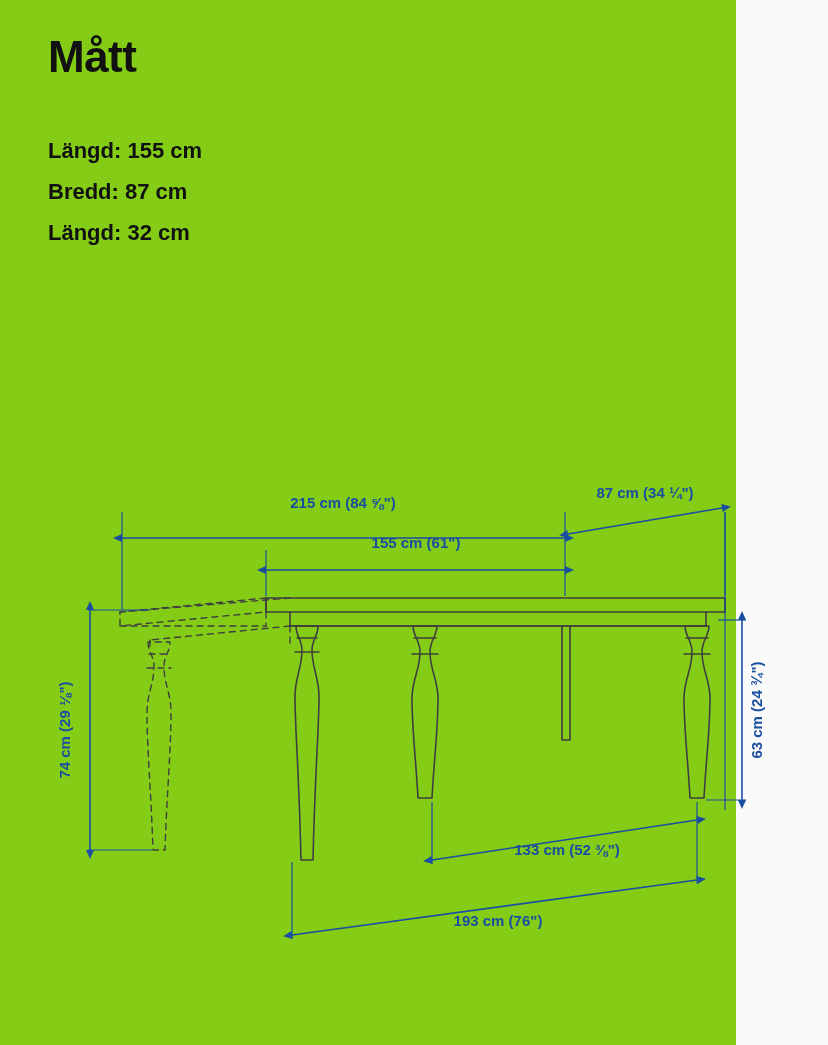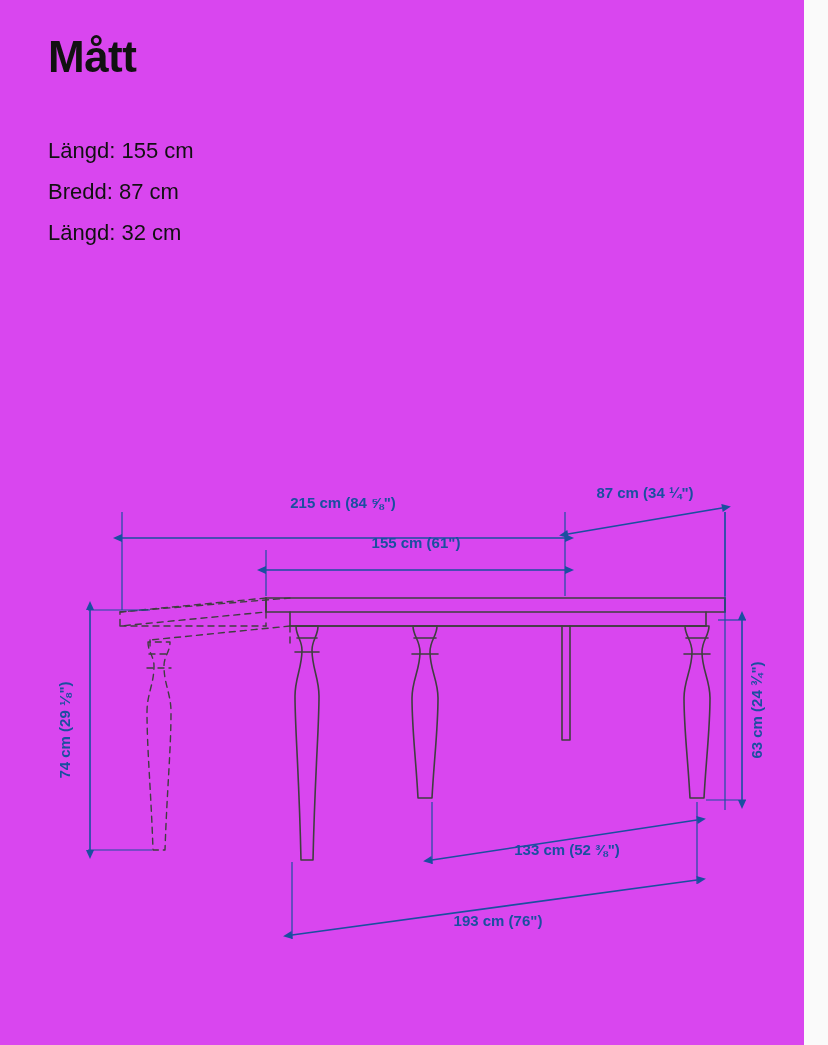--- a/index.html
+++ b/index.html
@@ -9,24 +9,24 @@
   }
   body {
     width: 828px;
     height: 1045px;
     font-family: "Liberation Sans", sans-serif;
     color: #111111;
     position: relative;
     overflow: hidden;
   }
   .page {
-    width: 804px;
+    width: 736px;
     height: 1045px;
     position: relative;
-    background: #d946ef;
+    background: #84cc16;
   }
   .title {
     position: absolute;
     left: 48px;
     top: 32px;
     font-size: 44px;
     font-weight: bold;
     letter-spacing: -0.5px;
     color: #111111;
   }
@@ -35,24 +35,24 @@
     left: 48px;
     top: 130px;
     font-size: 22px;
     line-height: 41px;
     color: #111111;
   }
   .spec-row {
     white-space: nowrap;
   }
   .spec-label {
-    font-weight: normal;
+    font-weight: bold;
   }
   .spec-value {
-    font-weight: normal;
+    font-weight: bold;
   }
   .drawing {
     position: absolute;
     left: 0;
     top: 430px;
     width: 828px;
     height: 600px;
   }
   .drawing svg {
     display: block;

